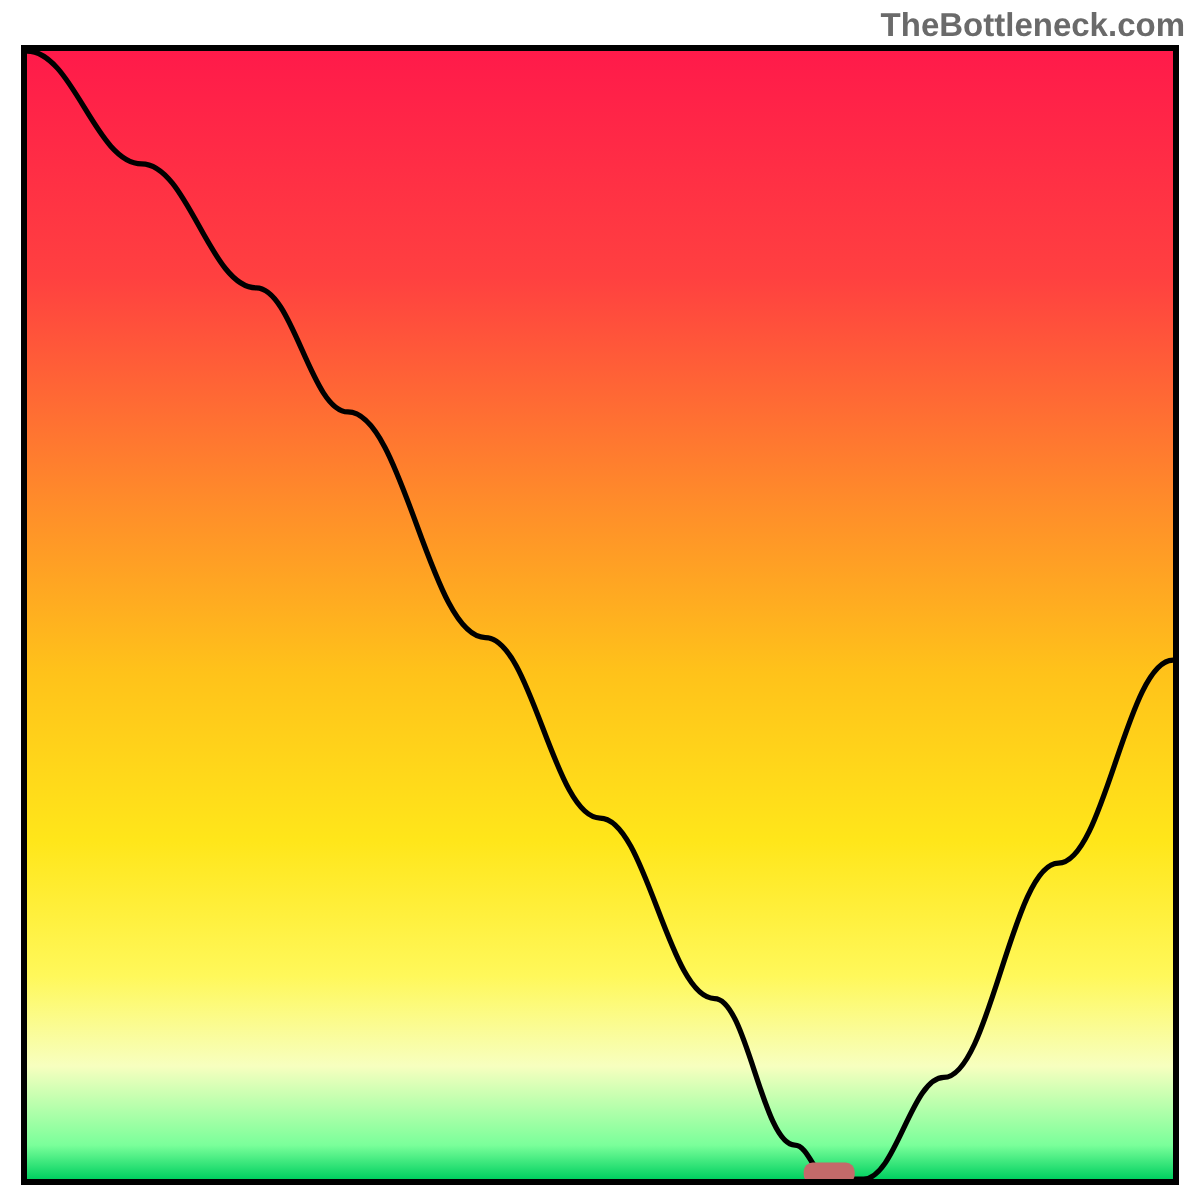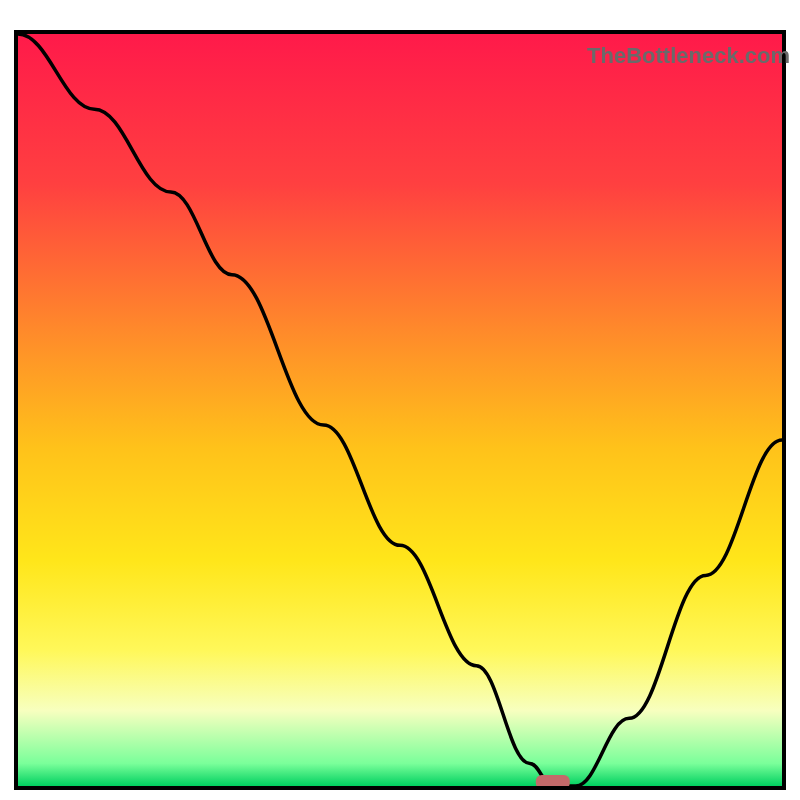--- a/index.html
+++ b/index.html
@@ -16,21 +16,20 @@
     height: 800px;
   }
   .watermark {
     position: absolute;
     top: 4px;
     right: 10px;
     font-size: 22px;
     font-weight: bold;
     color: #6a6a6a;
     z-index: 10;
-    margin-top: 39px;
   }
   .chart-frame {
     position: absolute;
     top: 30px;
     left: 14px;
     width: 772px;
     height: 760px;
     border: 4px solid #000;
     box-sizing: border-box;
     overflow: hidden;

